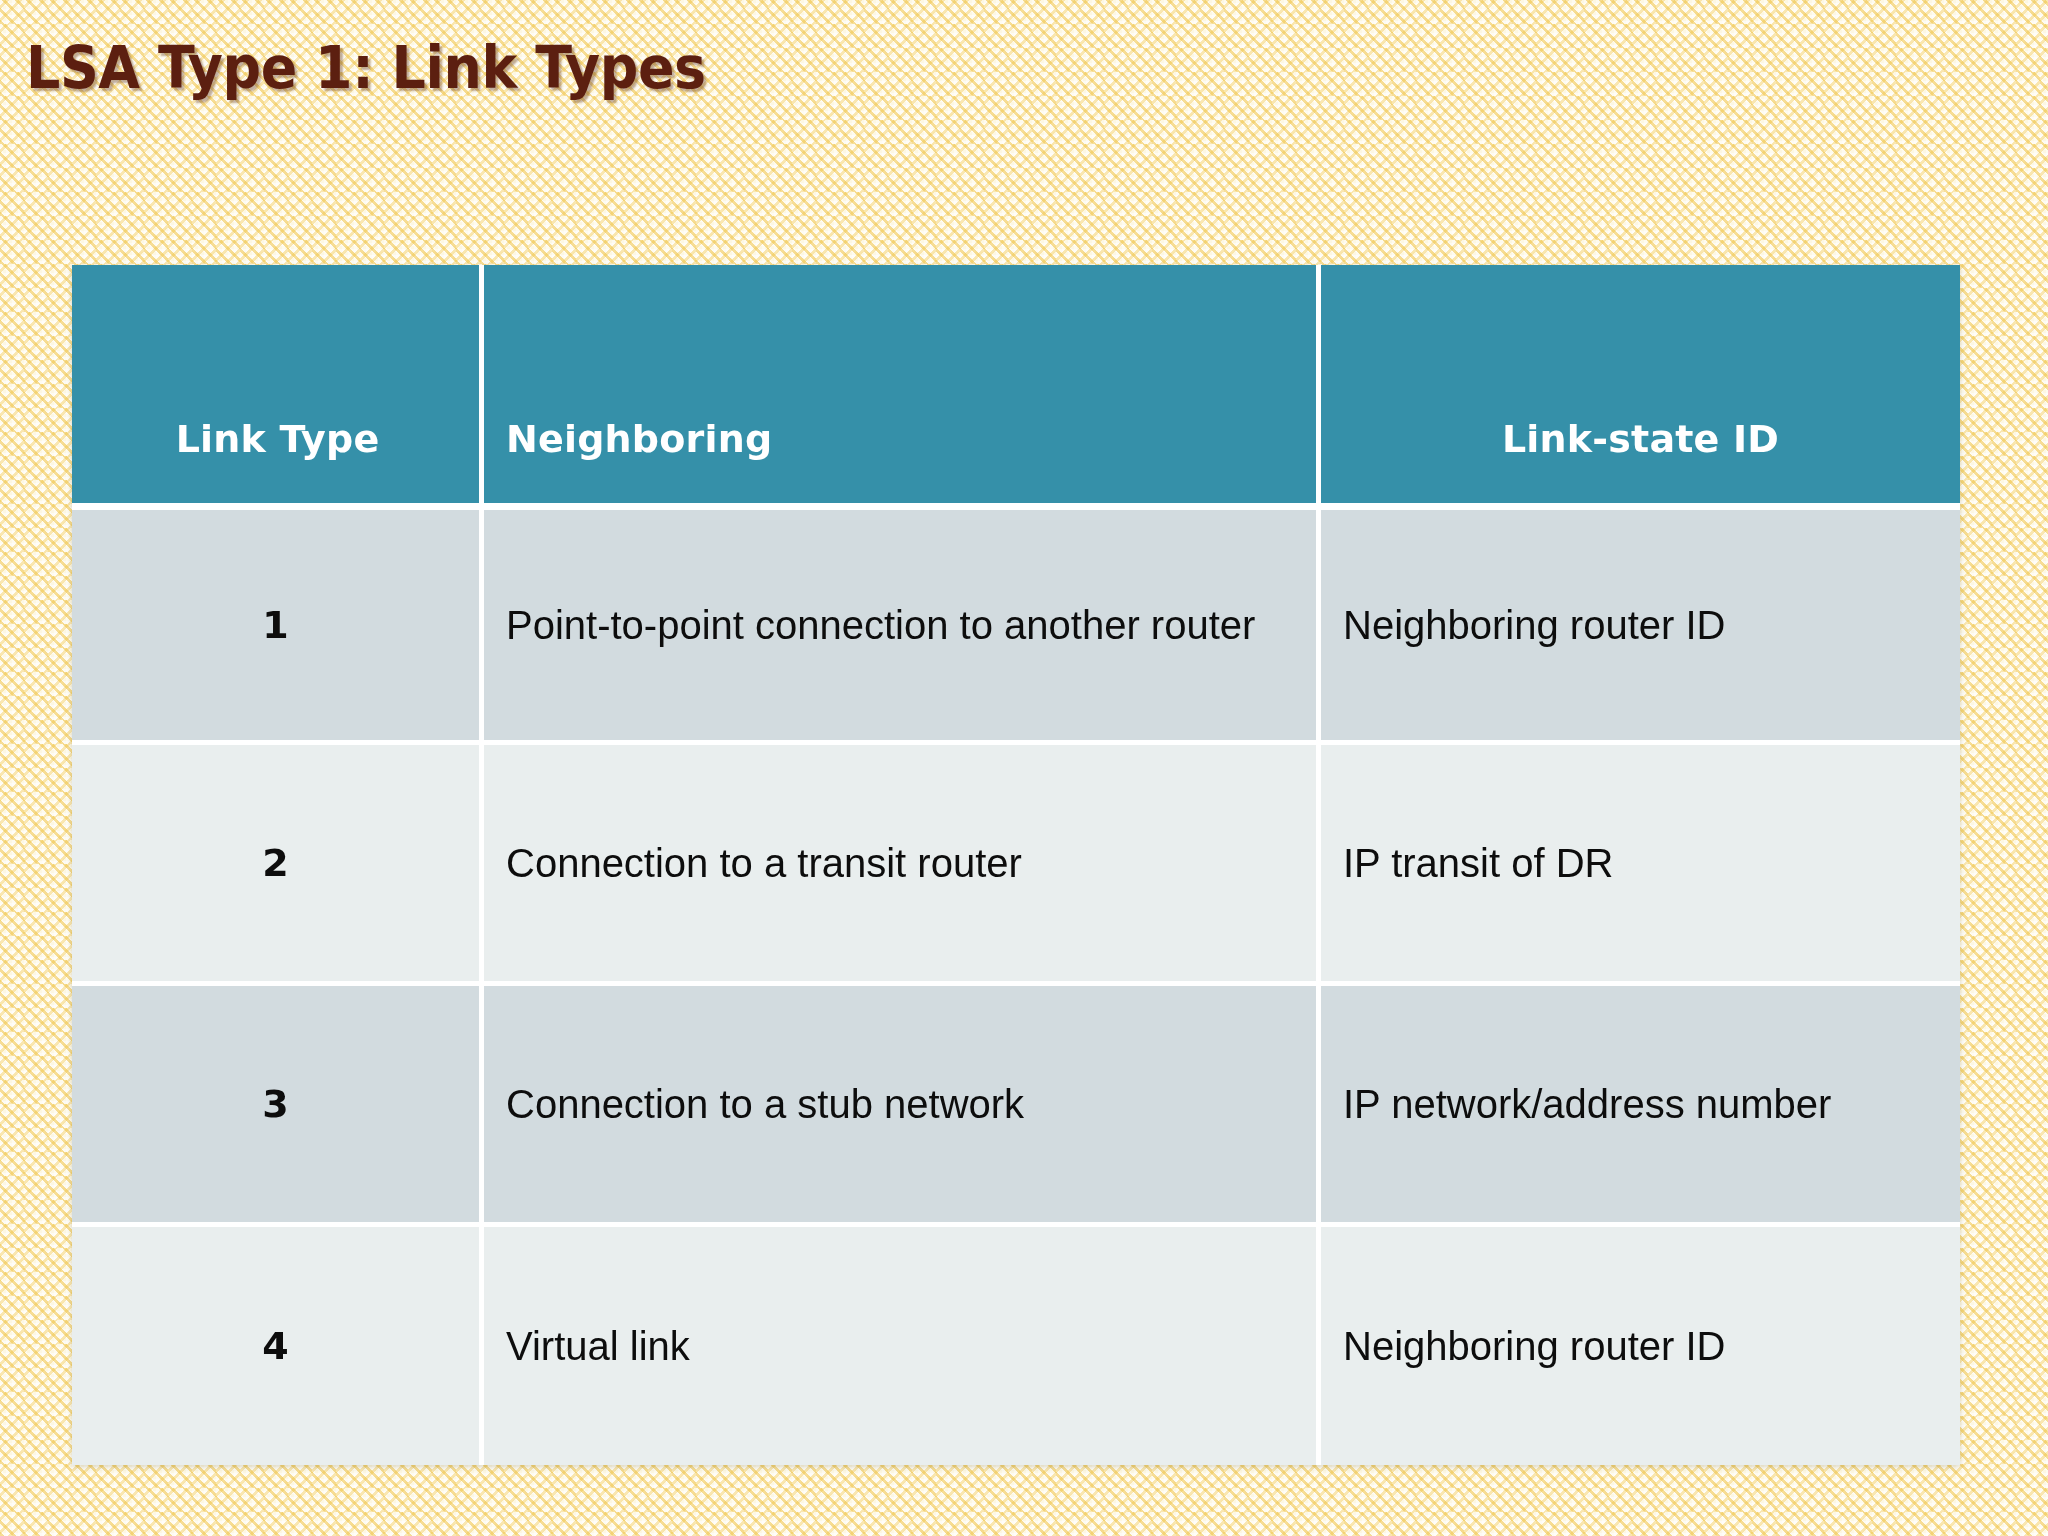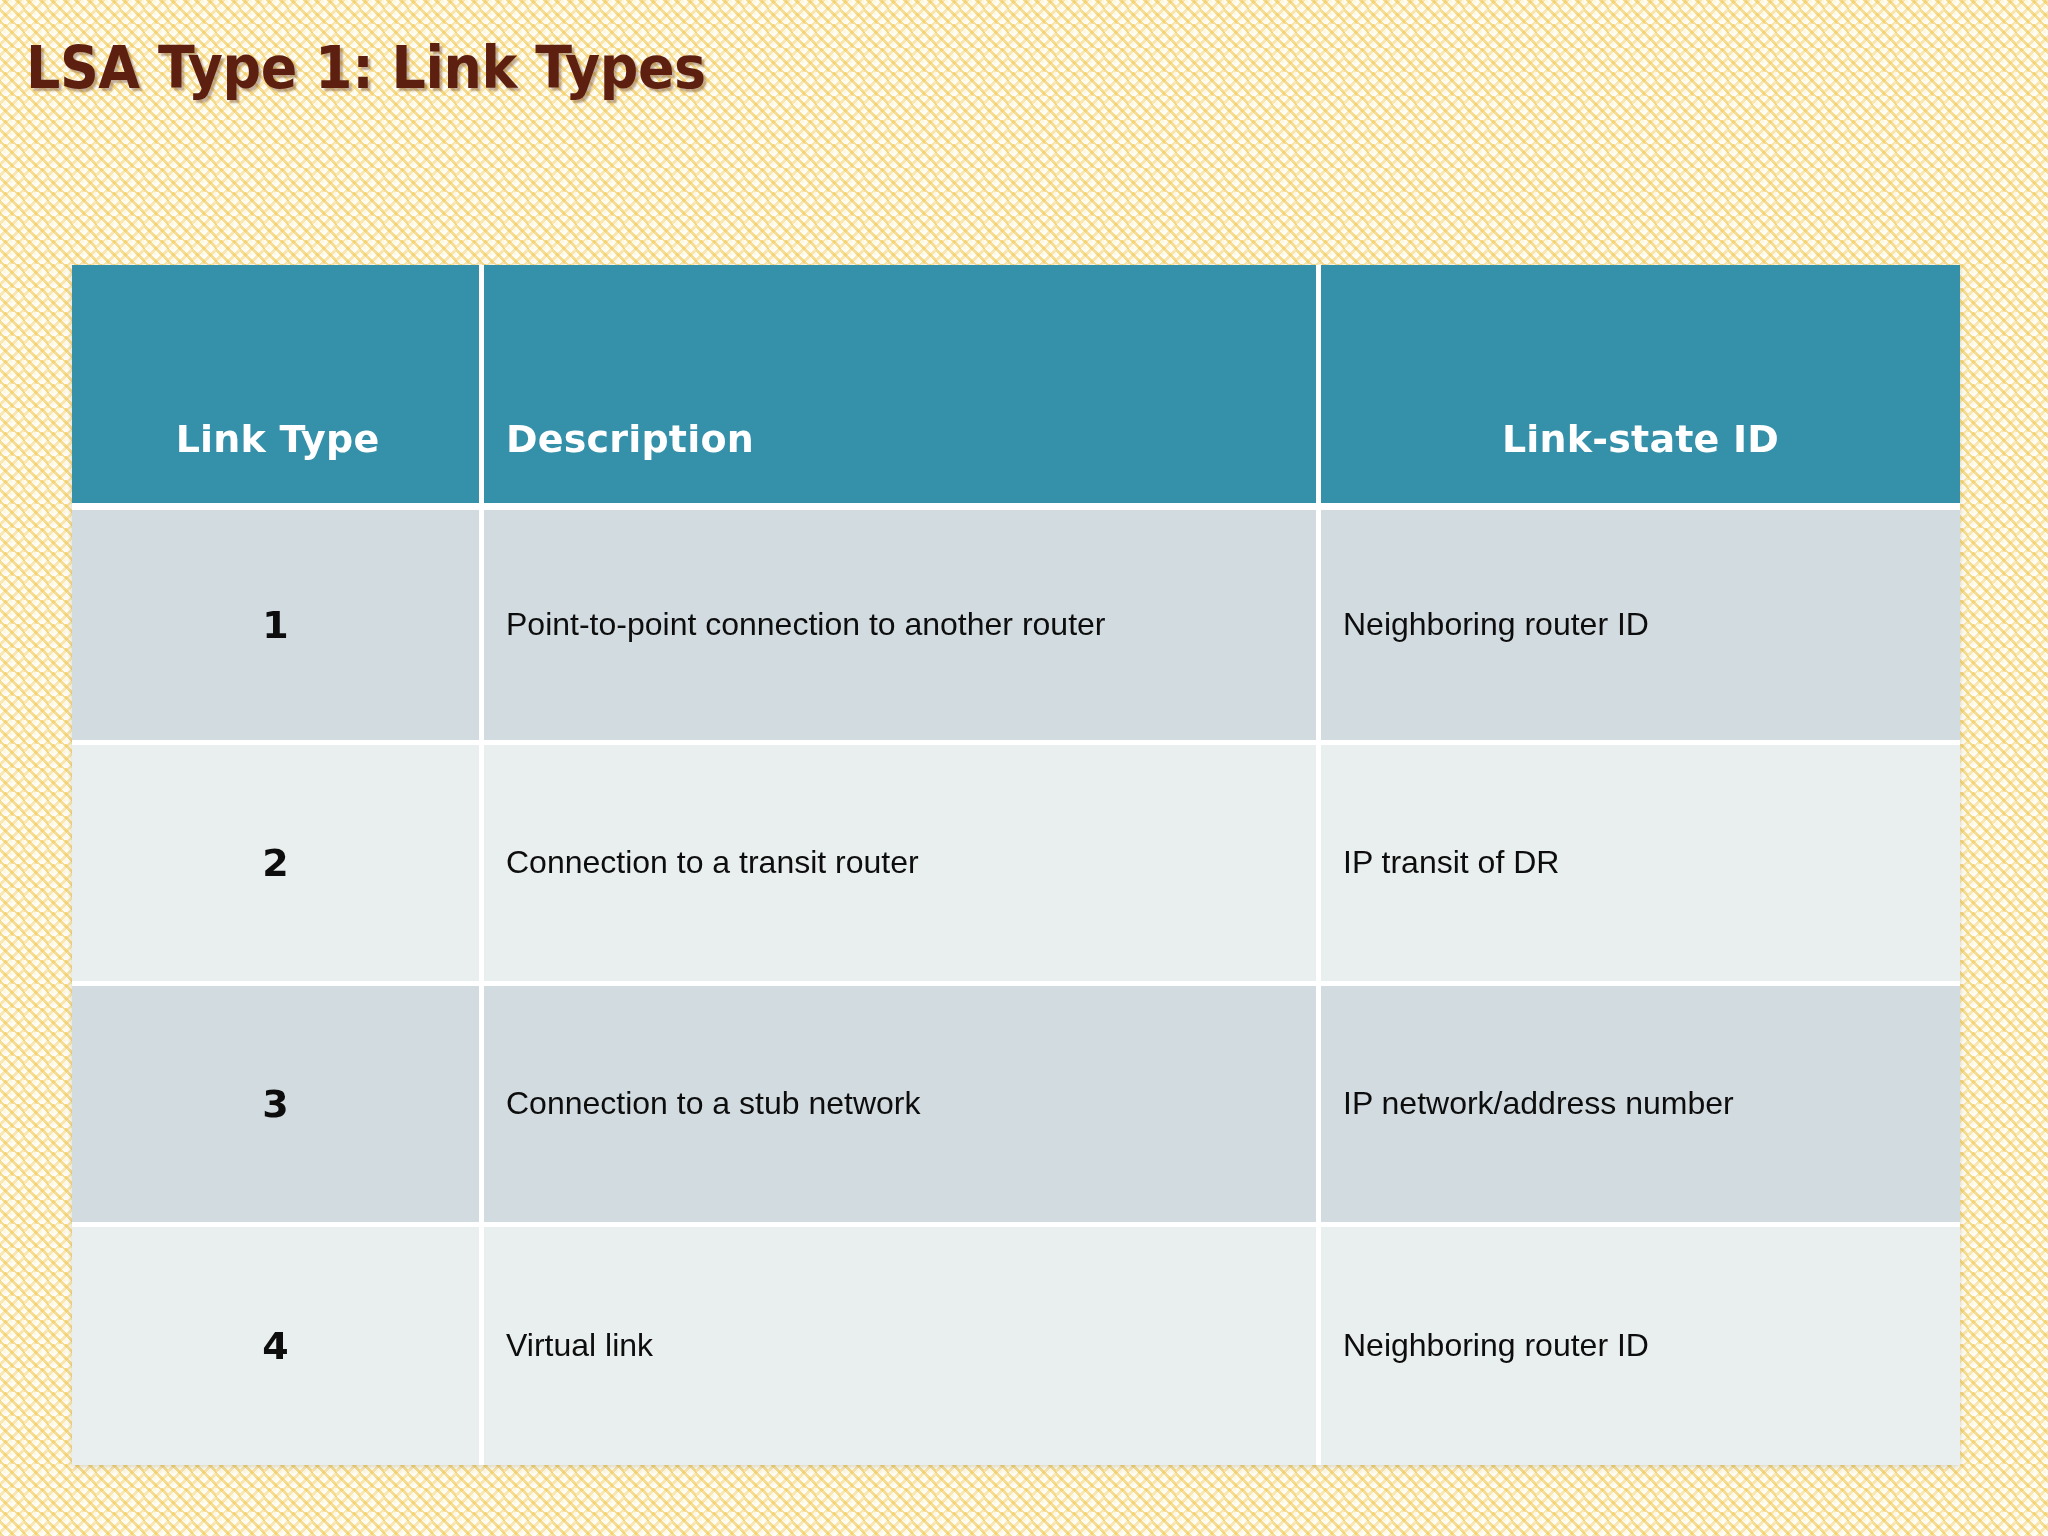--- a/index.html
+++ b/index.html
@@ -100,21 +100,21 @@
   }
   #lsa-table th.col-type {
     text-align: center;
     padding-left: 4px;
     padding-right: 0;
   }
   #lsa-table th:last-child { border-right: none; text-align: center; }
 
   #lsa-table td {
     font-family: "Liberation Sans", sans-serif;
-    font-size: 32px;
+    font-size: 40px;
     color: #0d0d0d;
     padding: 18px 22px;
     vertical-align: middle;
     border-right: 5px solid #ffffff;
     border-bottom: 5px solid #ffffff;
     line-height: 1.22;
   }
   #lsa-table td:last-child { border-right: none; margin-top: 40px; }
   #lsa-table tr:last-child td { border-bottom: none; }
 
@@ -144,21 +144,21 @@
 
   <table id="lsa-table">
     <colgroup>
       <col class="c-type">
       <col class="c-desc">
       <col class="c-lsid">
     </colgroup>
     <thead>
       <tr>
         <th class="col-type">Link Type</th>
-        <th>Description</th>
+        <th>Neighboring</th>
         <th>Link-state ID</th>
       </tr>
     </thead>
     <tbody>
       <tr class="row-shade-a r1">
         <td class="cell-type">1</td>
         <td>Point-to-point connection to another router</td>
         <td>Neighboring router ID</td>
       </tr>
       <tr class="row-shade-b r2">

